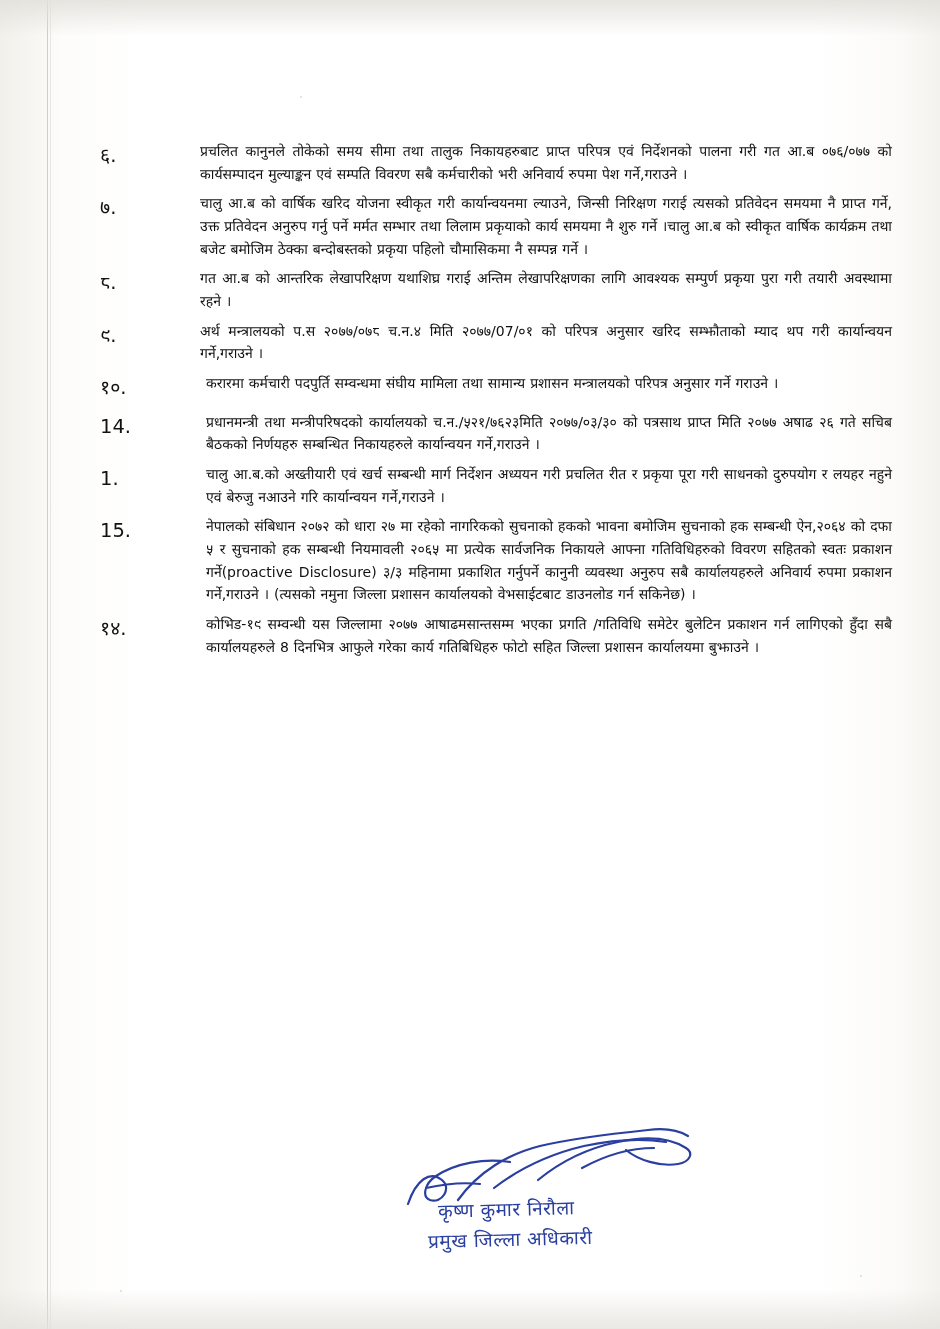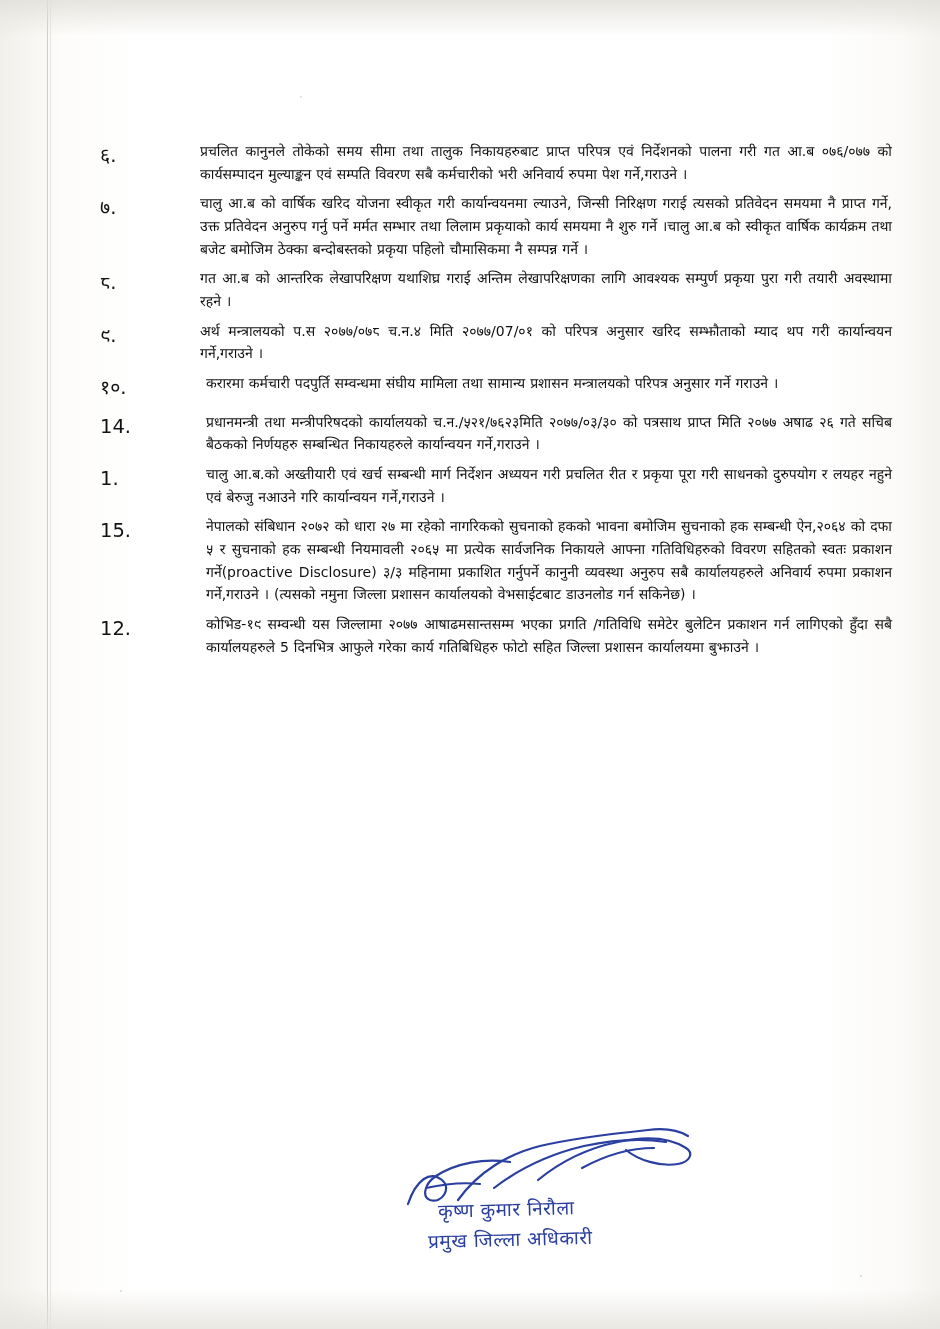--- a/index.html
+++ b/index.html
@@ -182,22 +182,22 @@
       <div class="clause-num wide">1.</div>
       <div class="clause-body">चालु आ.ब.को अख्तीयारी एवं खर्च सम्बन्धी मार्ग निर्देशन अध्ययन गरी प्रचलित रीत र प्रकृया पूरा गरी साधनको दुरुपयोग र लयहर नहुने एवं बेरुजु नआउने गरि कार्यान्वयन गर्ने,गराउने ।</div>
     </div>
 
     <div class="clause">
       <div class="clause-num wide">15.</div>
       <div class="clause-body">नेपालको संबिधान २०७२ को धारा २७ मा रहेको नागरिकको सुचनाको हकको भावना बमोजिम सुचनाको हक सम्बन्धी ऐन,२०६४ को दफा ५ र सुचनाको हक सम्बन्धी नियमावली २०६५ मा प्रत्येक सार्वजनिक निकायले आफ्ना गतिविधिहरुको   विवरण सहितको स्वतः प्रकाशन गर्ने(proactive Disclosure) ३/३ महिनामा प्रकाशित गर्नुपर्ने कानुनी व्यवस्था अनुरुप सबै कार्यालयहरुले अनिवार्य रुपमा प्रकाशन गर्ने,गराउने ।  (त्यसको नमुना जिल्ला प्रशासन कार्यालयको वेभसाईटबाट डाउनलोड गर्न सकिनेछ) ।</div>
     </div>
 
     <div class="clause">
-      <div class="clause-num wide">12.</div>
-      <div class="clause-body">कोभिड-१९ सम्वन्धी यस जिल्लामा २०७७ आषाढमसान्तसम्म भएका प्रगति /गतिविधि समेटेर बुलेटिन प्रकाशन गर्न लागिएको हुँदा   सबै कार्यालयहरुले 5 दिनभित्र आफुले गरेका कार्य गतिबिधिहरु फोटो सहित जिल्ला प्रशासन कार्यालयमा बुझाउने ।</div>
+      <div class="clause-num wide">१४.</div>
+      <div class="clause-body">कोभिड-१९ सम्वन्धी यस जिल्लामा २०७७ आषाढमसान्तसम्म भएका प्रगति /गतिविधि समेटेर बुलेटिन प्रकाशन गर्न लागिएको हुँदा   सबै कार्यालयहरुले 8 दिनभित्र आफुले गरेका कार्य गतिबिधिहरु फोटो सहित जिल्ला प्रशासन कार्यालयमा बुझाउने ।</div>
     </div>
 
   </div>
 
   <div class="signature-block">
     <svg class="sig-svg" width="330" height="120" viewBox="0 0 330 120">
       <g fill="none" stroke="#2a3fa0" stroke-width="2.2" stroke-linecap="round" stroke-linejoin="round">
         <path d="M10,86 C18,62 32,52 44,62 C54,70 44,86 32,82 C24,79 26,66 38,58 C58,45 86,40 112,44"></path>
         <path d="M60,82 C80,54 110,36 142,28 C176,20 212,16 250,12 C266,10 280,12 290,18"></path>
         <path d="M96,70 C122,50 152,36 186,28 C214,22 244,20 268,24"></path>

